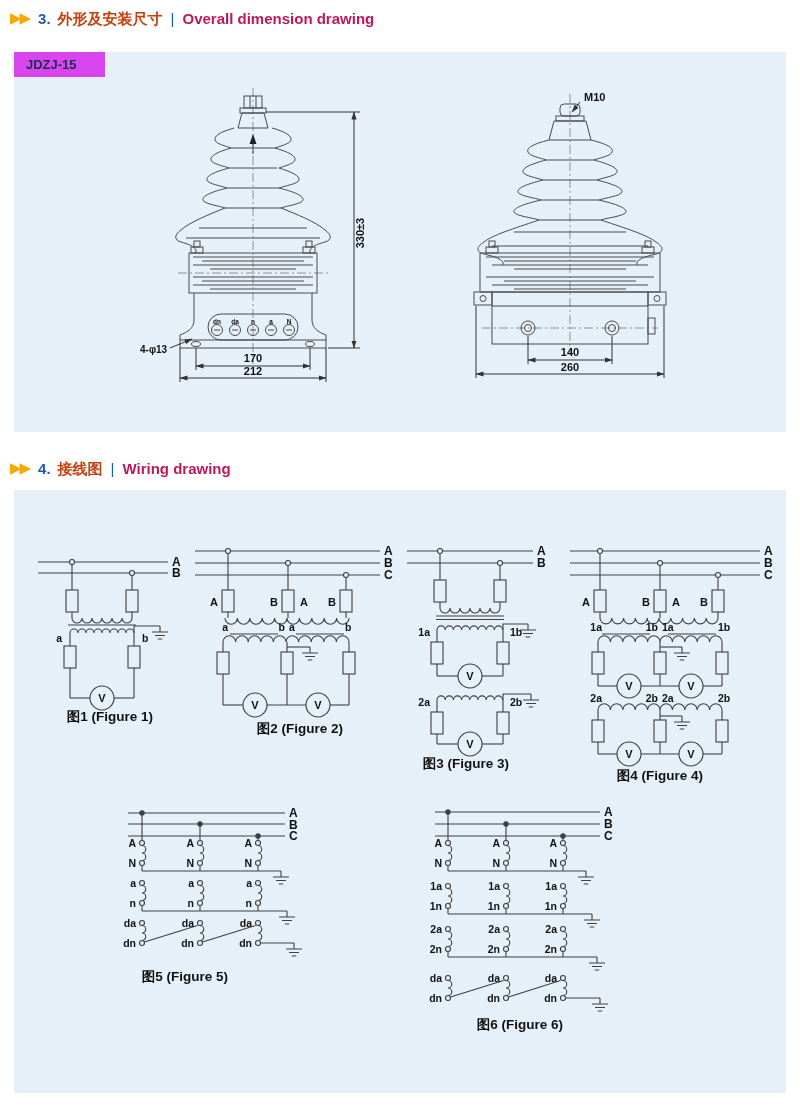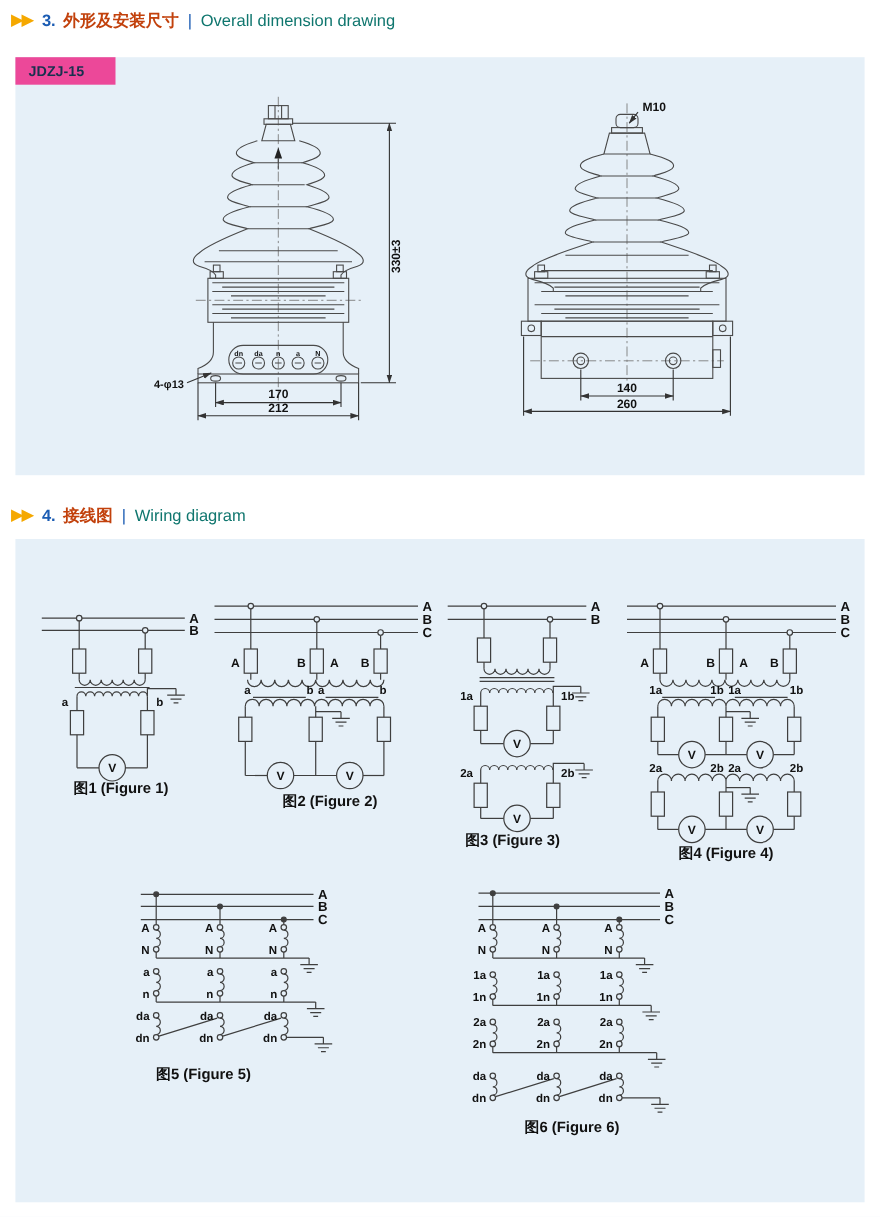--- a/index.html
+++ b/index.html
@@ -3,25 +3,25 @@
 <meta charset="utf-8">
 <style>
   html,body{margin:0;padding:0;background:#fff;}
   .page{position:relative;width:800px;height:1106px;background:#fff;overflow:hidden;
         font-family:"Liberation Sans",sans-serif;}
   .sec-header{position:absolute;display:flex;align-items:baseline;white-space:nowrap;}
   .sec-arrows{color:#f5a800;font-size:15px;letter-spacing:-2px;margin-right:9px;transform:translateY(-1px);}
   .sec-num{color:#1b5cb3;font-weight:bold;font-size:15px;margin-right:7px;}
   .sec-zh{color:#c2410c;font-weight:bold;font-size:15px;}
   .sec-div{color:#1b5cb3;font-size:15px;margin:0 8px;font-weight:400;}
-  .sec-en{color:#0f766e;font-weight:normal;font-size:15px;}
+  .sec-en{color:#be185d;font-weight:bold;font-size:15px;}
   .panel{position:absolute;left:14px;width:772px;background:#e6f0f8;}
   #panel-outline{top:52px;height:380px;}
   #panel-wiring{top:490px;height:603px;}
-  .model-tab{position:absolute;left:0;top:0;width:79px;height:25px;background:#ec4899;
+  .model-tab{position:absolute;left:0;top:0;width:79px;height:25px;background:#d946ef;
              display:flex;align-items:center;padding-left:12px;
              font-weight:bold;font-size:13px;color:#17314e;}
   svg{position:absolute;left:0;top:0;}
   .ckt{stroke:#3f3f3f;stroke-width:1.1;fill:none;}
   .drw{stroke:#4a4a4a;stroke-width:1;fill:none;}
   .dim{stroke:#333;stroke-width:1;fill:none;}
   .cl{stroke:#7a7a7a;stroke-width:0.8;fill:none;stroke-dasharray:9 3 2 3;}
   .mask{fill:#e6f0f8;stroke:#3f3f3f;stroke-width:1.1;}
   text{font-family:"Liberation Sans",sans-serif;font-weight:bold;fill:#111;stroke:none;}
 </style>
@@ -209,21 +209,21 @@
         <text x="556" y="318.5" font-size="11" text-anchor="middle">260</text>
       </g>
     </svg>
   </div>
 
   <div class="sec-header" style="left:10px;top:460px;">
     <span class="sec-arrows">▶▶</span>
     <span class="sec-num">4.</span>
     <span class="sec-zh">接线图</span>
     <span class="sec-div">|</span>
-    <span class="sec-en">Wiring diagram</span>
+    <span class="sec-en">Wiring drawing</span>
   </div>
 
   <div class="panel" id="panel-wiring">
     <svg width="772" height="603" viewBox="0 0 772 603">
       <defs>
         <g id="gnd" stroke="#3f3f3f" stroke-width="1.1" fill="none">
           <path d="M0,0 V6 M-8,6 H8 M-5,9.5 H5 M-2.2,13 H2.2"></path>
         </g>
       </defs>
 

